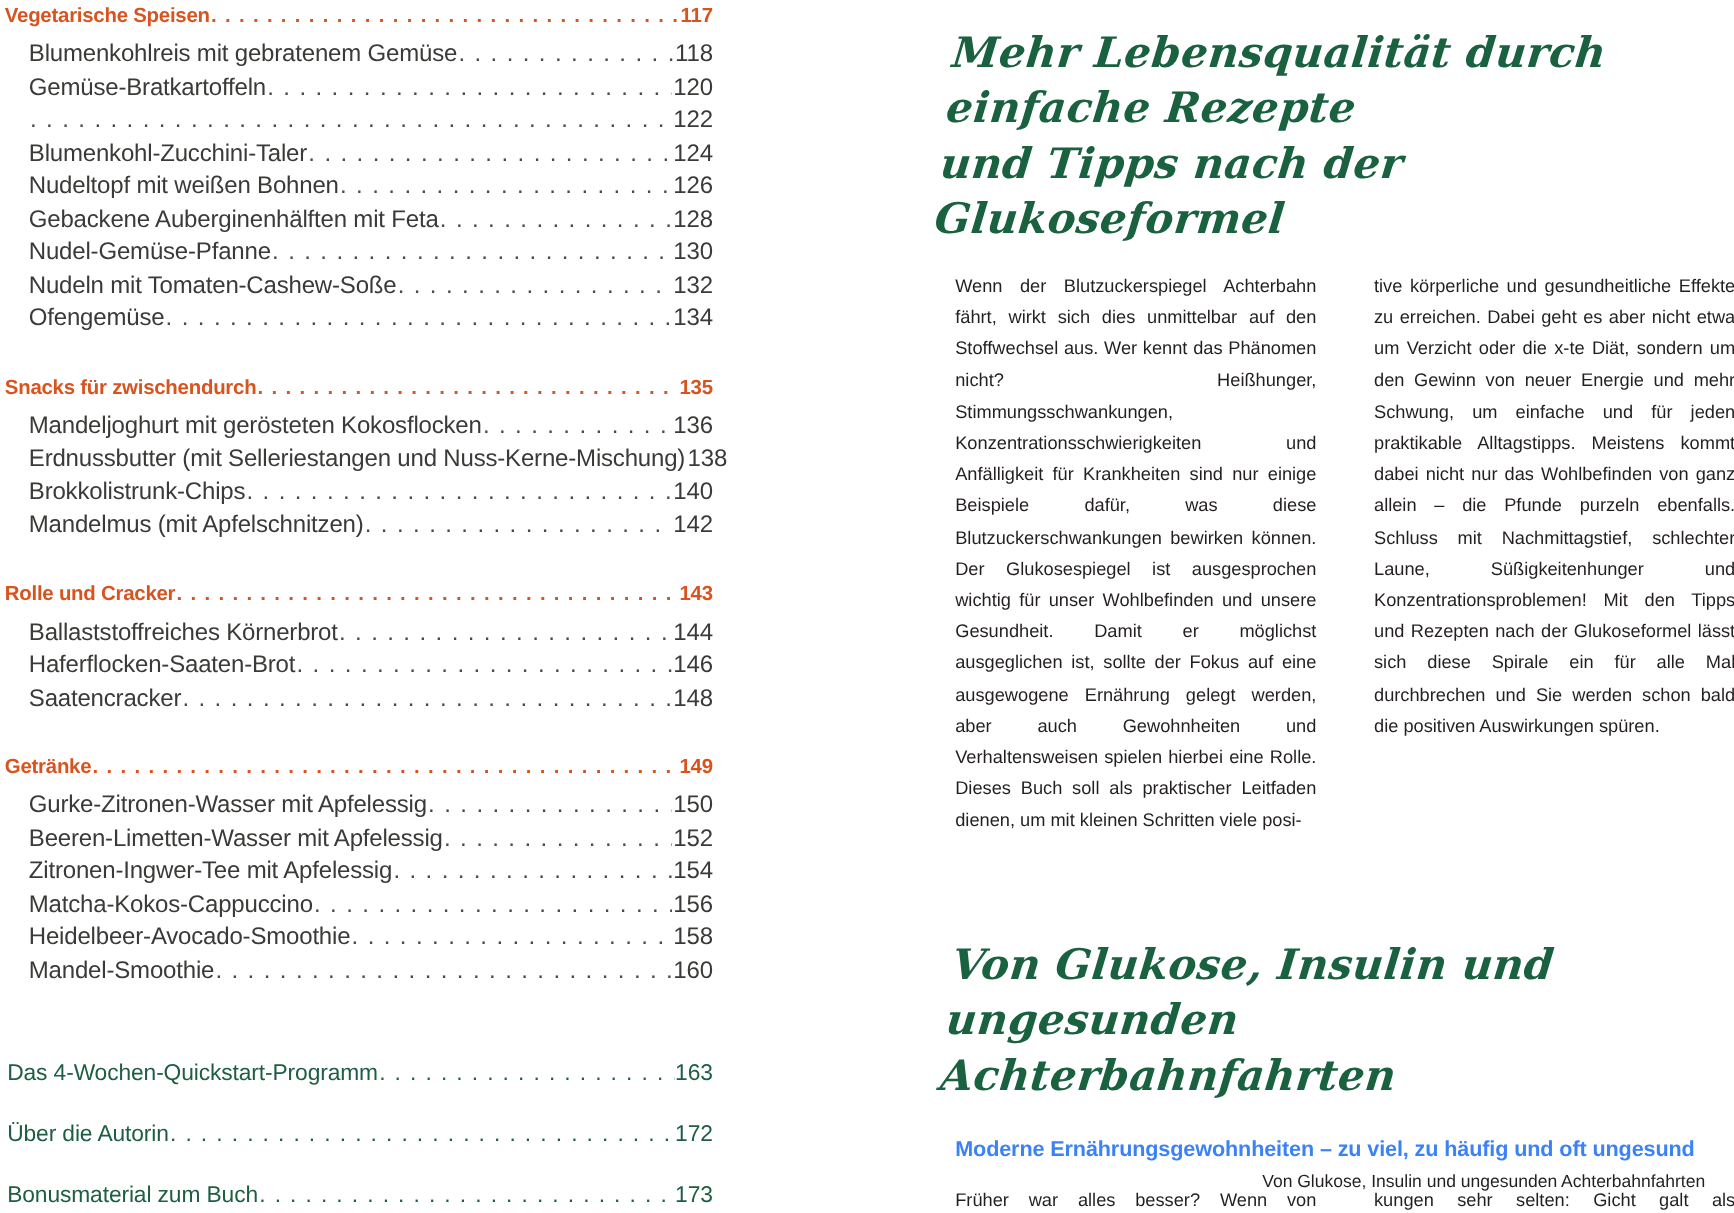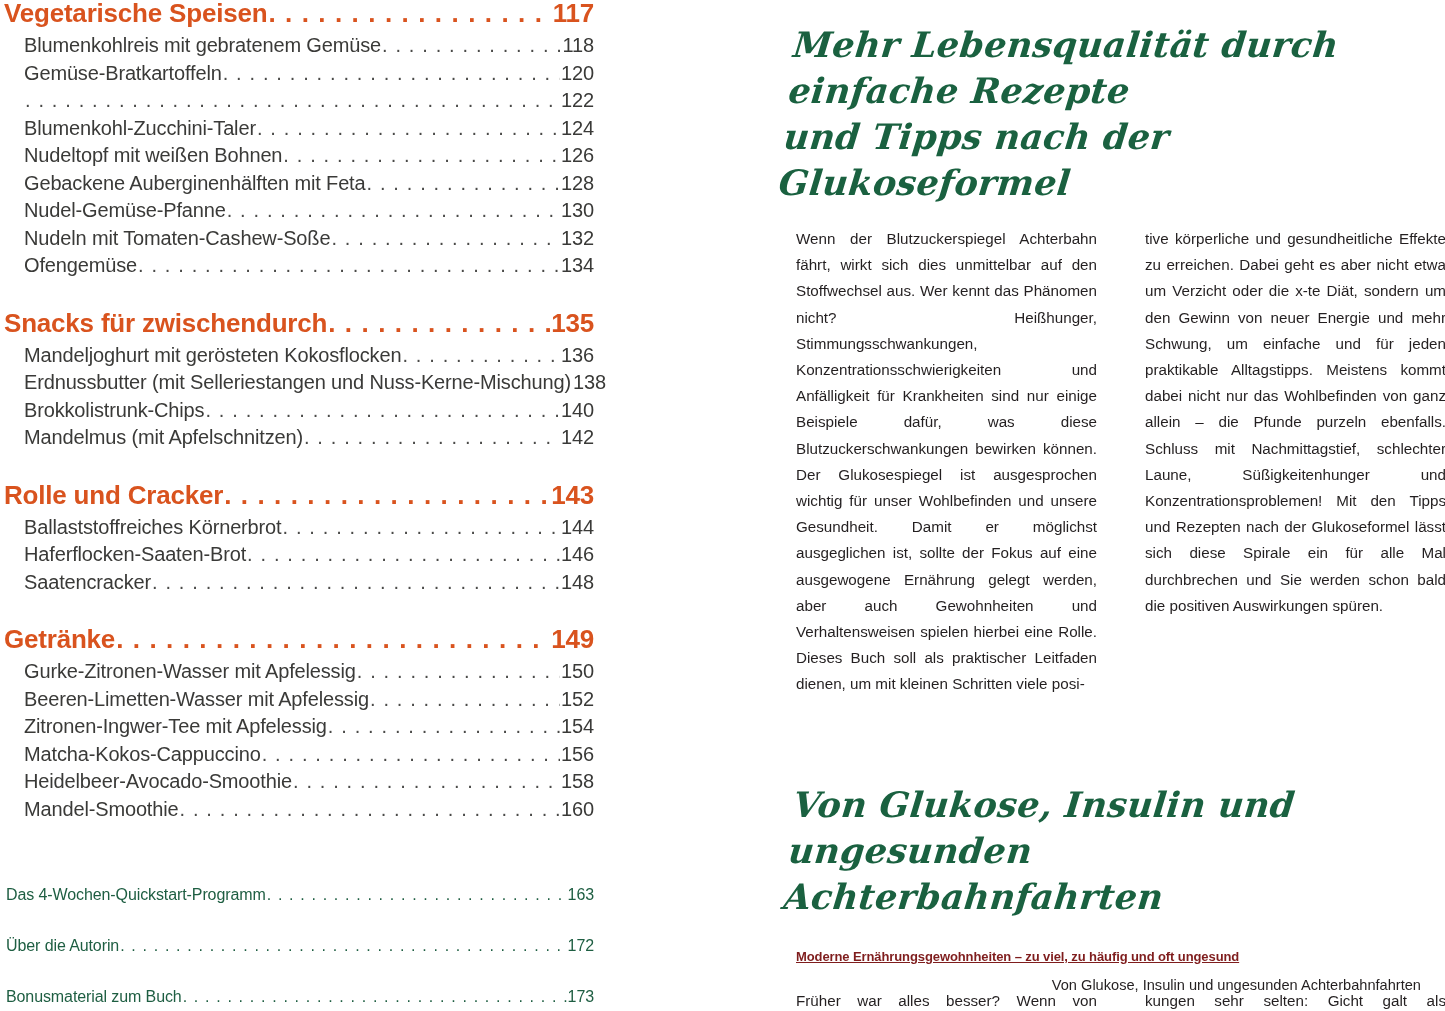--- a/index.html
+++ b/index.html
@@ -35,21 +35,21 @@
   }
 
   .toc-section {
     margin-bottom: 4px;
   }
 
   
   .chapter-row {
     display: flex;
     align-items: baseline;
-    font-size: 26px;
+    font-size: 17px;
     font-weight: bold;
     color: #D9531E;
     letter-spacing: -0.2px;
     line-height: 26px;
     white-space: nowrap;
     text-align: right;
   }
   .chapter-row .title { flex: 0 0 auto; }
   .chapter-row .leader {
     flex: 1 1 auto;
@@ -81,21 +81,21 @@
     letter-spacing: 1.15px;
     color: #4a4a48;
   }
   .entry-row .pg { flex: 0 0 auto; }
 
   
   .backmatter { margin-top: 46px; padding-left: 2px; }
   .back-row {
     display: flex;
     align-items: baseline;
-    font-size: 16px;
+    font-size: 19px;
     color: #1E5E42;
     line-height: 51px;
     white-space: nowrap;
     letter-spacing: -0.1px;
   }
   .back-row .title { flex: 0 0 auto; }
   .back-row .leader {
     flex: 1 1 auto;
     overflow: hidden;
     white-space: nowrap;
@@ -143,26 +143,25 @@
     text-align: justify;
     color: #231f20;
     hyphens: manual;
   }
   .col p { margin: 0; }
 
   .h2-block { margin-top: 84px; }
 
   .subhead {
     margin-top: 26px;
-    font-size: 13px;
+    font-size: 18px;
     font-weight: bold;
-    color: #7f1d1d;
+    color: #3b82f6;
     letter-spacing: -0.1px;
     line-height: 22px;
-    text-decoration: underline;
   }
 
   .footer {
     position: absolute;
     left: 109px;
     bottom: 18px;
     width: 650px;
     display: flex;
     justify-content: flex-end;
     align-items: baseline;

